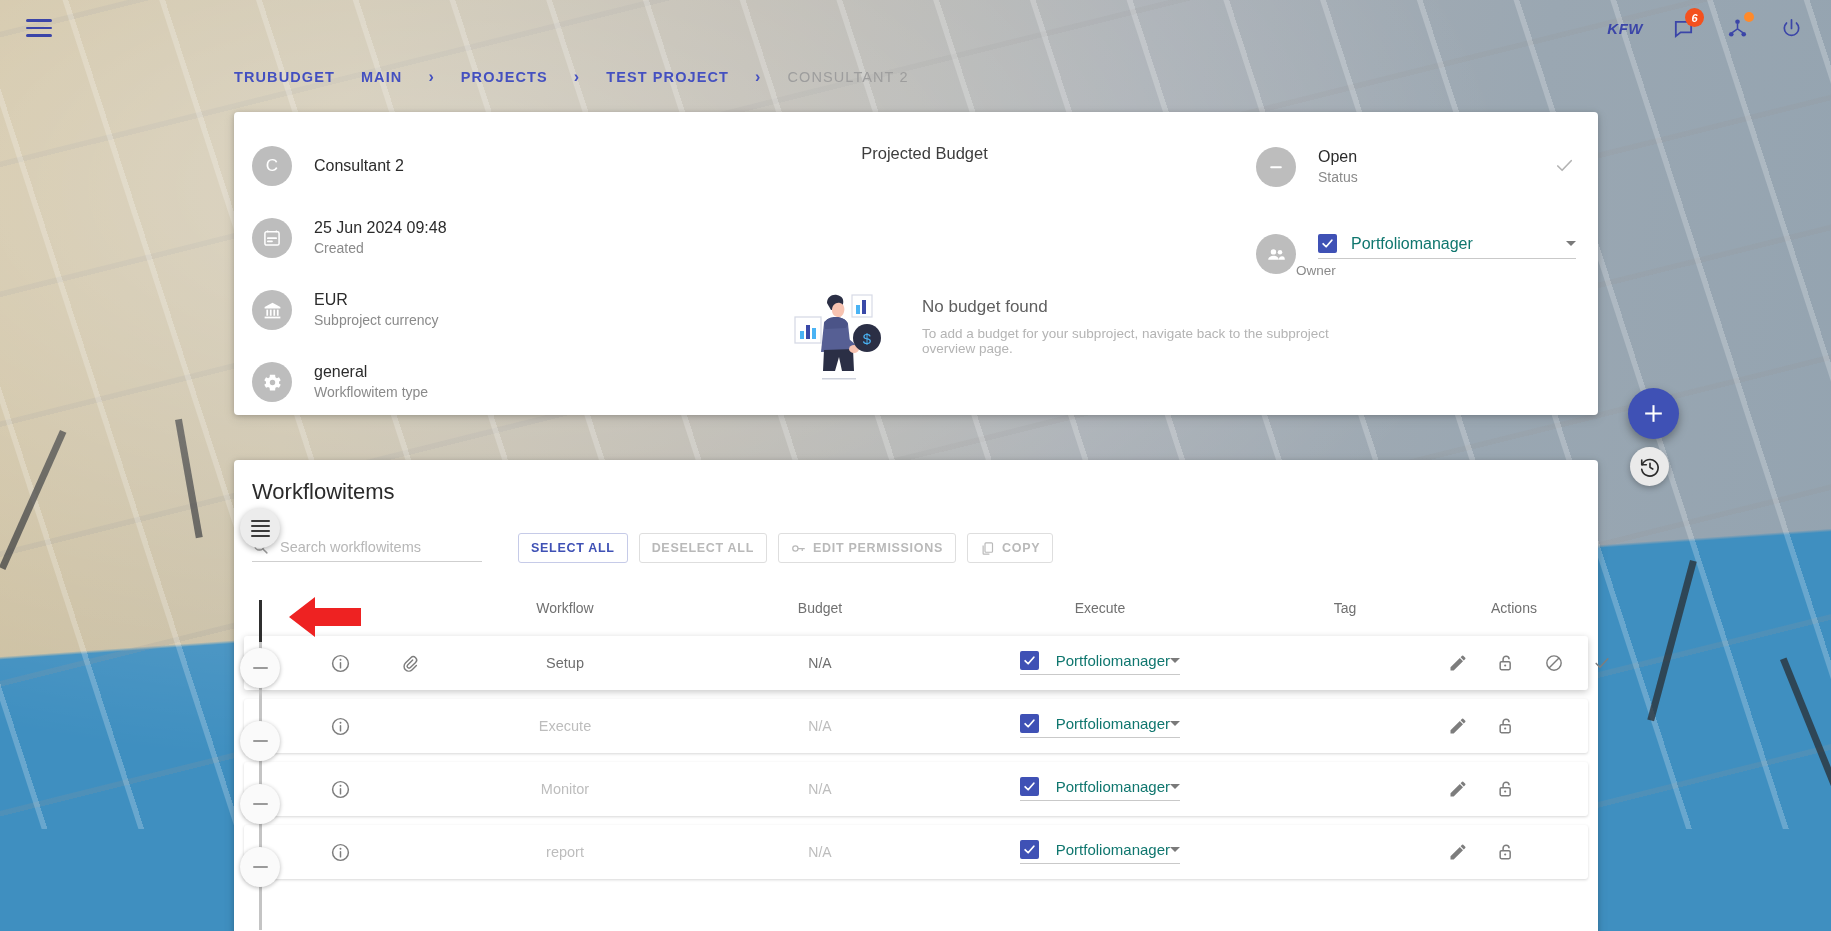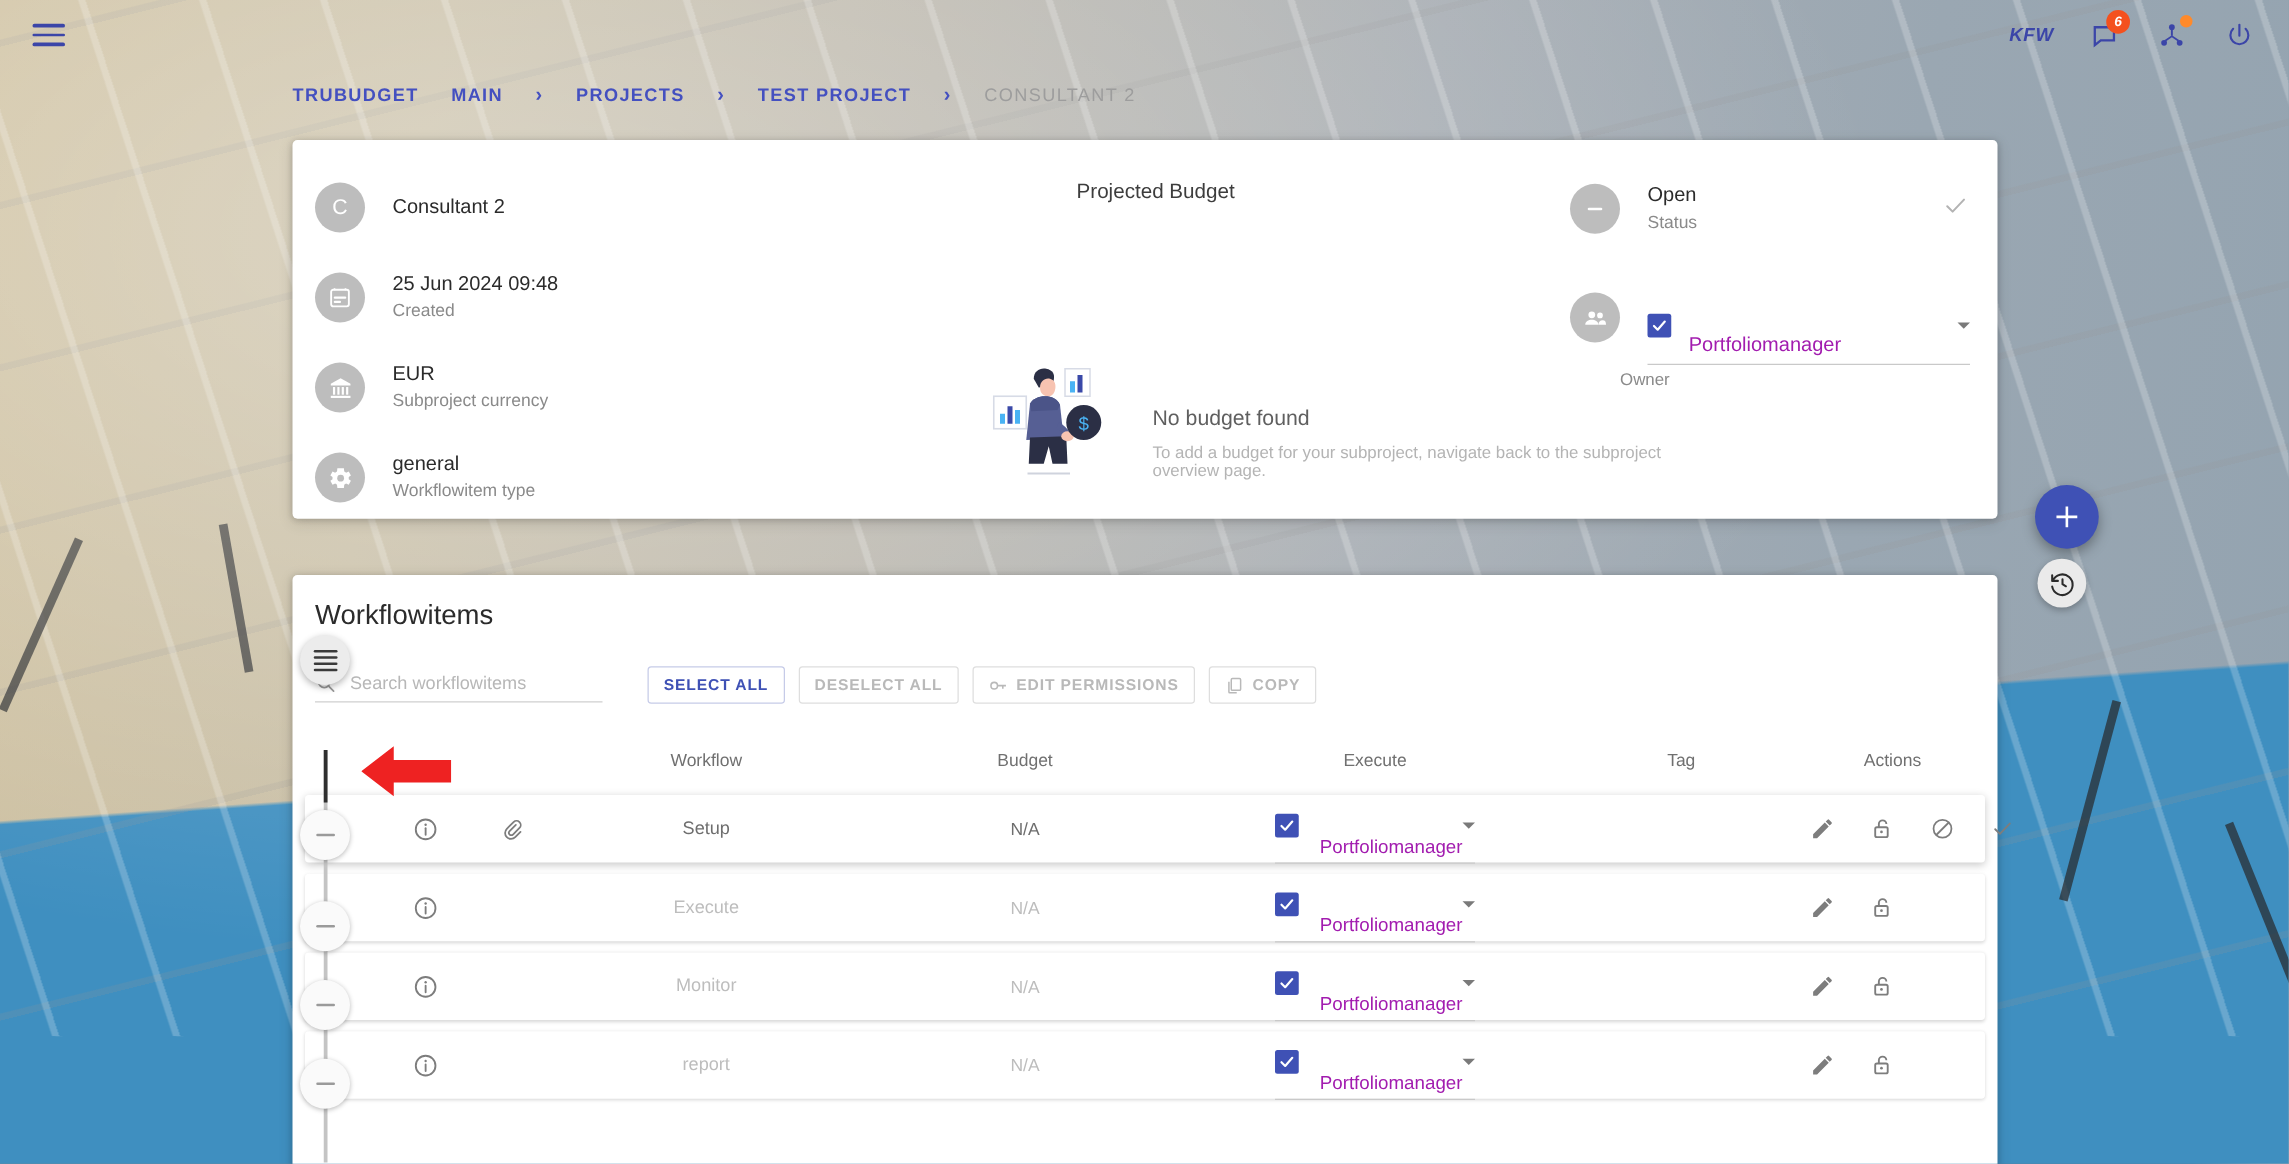--- a/index.html
+++ b/index.html
@@ -92,40 +92,40 @@
   
   .budget-title {
     position: absolute; left: 17px; right: 0; top: 32px; text-align: center;
     font-size: 16.5px; color: #3d3d3d;
   }
   #budget-empty {
     position: absolute; left: 560px; top: 185px; width: 560px;
     display: flex; align-items: flex-start;
   }
   .illus { width: 110px; height: 110px; flex: none; position: relative; margin-top: -14px; }
-  .empty-text { margin-left: 18px; margin-top: 28px; }
+  .empty-text { margin-left: 18px; }
   .empty-head { font-size: 17px; color: #5f5f5f; margin-bottom: 9px; }
   .empty-sub { font-size: 13.5px; color: #b4b4b4; }
 
   
   .det-right { position: absolute; right: 22px; top: 22px; width: 320px; }
   .status-row { display: flex; align-items: center; height: 66px; }
   .status-text { margin-left: 22px; flex: 1; }
   .check-grey { color: #b3b3b3; }
   .owner-row { display: flex; align-items: flex-start; margin-top: 34px; }
   .owner-select {
     margin-left: 22px; flex: 1; border-bottom: 1px solid #c9c9c9; padding-bottom: 5px;
     display: flex; align-items: center;
   }
   .mui-check {
     width: 19px; height: 19px; background: #3f51b5; border-radius: 2px;
     display: flex; align-items: center; justify-content: center; flex: none;
   }
   .mui-check svg { display: block; }
-  .owner-name { margin-left: 14px; font-size: 16px; color: #a21caf; flex: 1; margin-top: 34px; }
+  .owner-name { margin-left: 14px; font-size: 16px; color: #0f766e; flex: 1; }
   .caret { width: 0; height: 0; border-left: 5px solid transparent;
     border-right: 5px solid transparent; border-top: 5px solid #7a7a7a; }
   .owner-label { margin-left: 22px; font-size: 13.5px; color: #8a8a8a; margin-top: 4px; }
 
   
   #wf-card { left: 234px; top: 460px; width: 1364px; height: 562px; }
   #wf-title { position: absolute; left: 18px; top: 19px; font-size: 22px; color: #2b2b2b; }
 
   #wf-toolbar { position: absolute; left: 18px; top: 64px; right: 18px; height: 48px;
     display: flex; align-items: center; }

